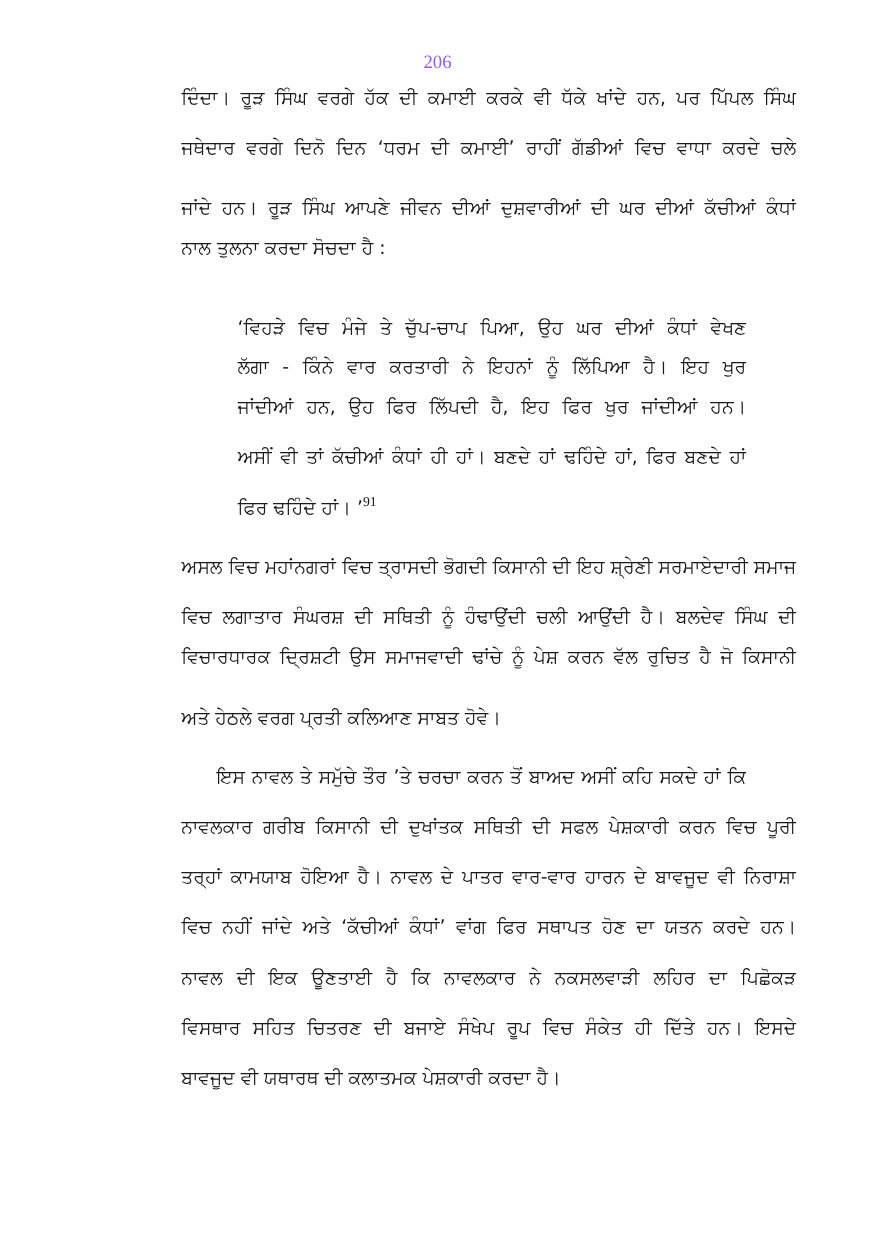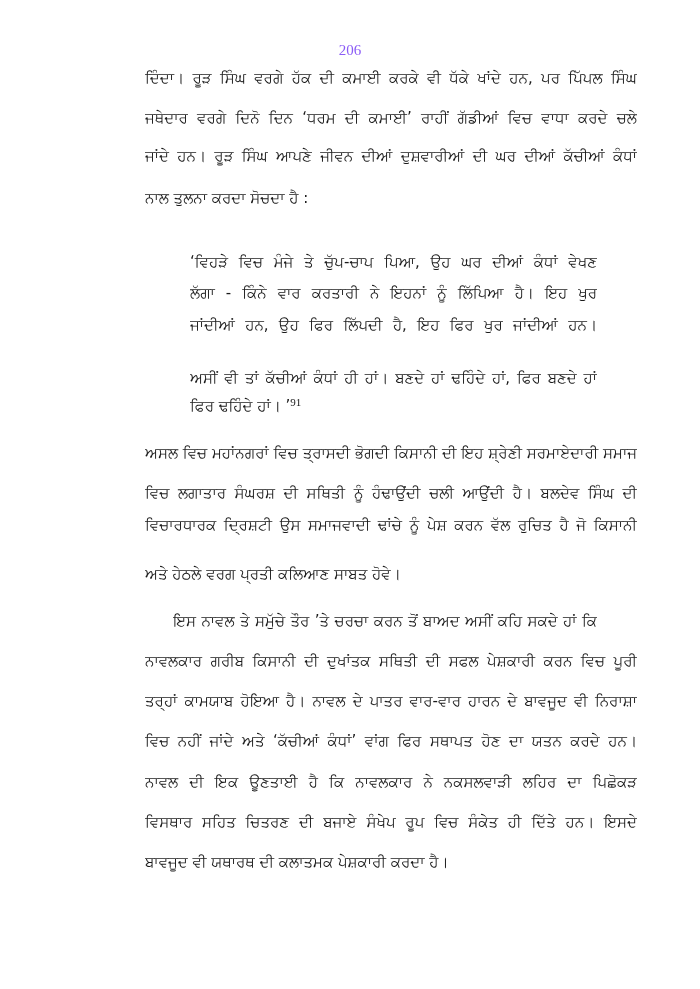--- a/index.html
+++ b/index.html
@@ -17,29 +17,29 @@
 </style>
 </head>
 <body>
 
 <div>
   <div class="page-number">206</div>
 
   <div>
     <div class="line body-line" style="top:68px">ਦਿੰਦਾ। ਰੂੜ ਸਿੰਘ ਵਰਗੇ ਹੱਕ ਦੀ ਕਮਾਈ ਕਰਕੇ ਵੀ ਧੱਕੇ ਖਾਂਦੇ ਹਨ, ਪਰ ਪਿੱਪਲ ਸਿੰਘ</div>
     <div class="line body-line" style="top:108px">ਜਥੇਦਾਰ ਵਰਗੇ ਦਿਨੋ ਦਿਨ ‘ਧਰਮ ਦੀ ਕਮਾਈ’ ਰਾਹੀਂ ਗੱਡੀਆਂ ਵਿਚ ਵਾਧਾ ਕਰਦੇ ਚਲੇ</div>
-    <div class="line body-line" style="top:146px">ਜਾਂਦੇ ਹਨ। ਰੂੜ ਸਿੰਘ ਆਪਣੇ ਜੀਵਨ ਦੀਆਂ ਦੁਸ਼ਵਾਰੀਆਂ ਦੀ ਘਰ ਦੀਆਂ ਕੱਚੀਆਂ ਕੰਧਾਂ</div>
+    <div class="line body-line" style="top:156px">ਜਾਂਦੇ ਹਨ। ਰੂੜ ਸਿੰਘ ਆਪਣੇ ਜੀਵਨ ਦੀਆਂ ਦੁਸ਼ਵਾਰੀਆਂ ਦੀ ਘਰ ਦੀਆਂ ਕੱਚੀਆਂ ਕੰਧਾਂ</div>
     <div class="line body-line last" style="top:188px">ਨਾਲ ਤੁਲਨਾ ਕਰਦਾ ਸੋਚਦਾ ਹੈ :</div>
   </div>
 
   <div>
     <div class="line quote-line" style="top:252px">‘ਵਿਹੜੇ ਵਿਚ ਮੰਜੇ ਤੇ ਚੁੱਪ-ਚਾਪ ਪਿਆ, ਉਹ ਘਰ ਦੀਆਂ ਕੰਧਾਂ ਵੇਖਣ</div>
     <div class="line quote-line" style="top:283px">ਲੱਗਾ - ਕਿੰਨੇ ਵਾਰ ਕਰਤਾਰੀ ਨੇ ਇਹਨਾਂ ਨੂੰ ਲਿੱਪਿਆ ਹੈ। ਇਹ ਖੁਰ</div>
     <div class="line quote-line" style="top:315px">ਜਾਂਦੀਆਂ ਹਨ, ਉਹ ਫਿਰ ਲਿੱਪਦੀ ਹੈ, ਇਹ ਫਿਰ ਖੁਰ ਜਾਂਦੀਆਂ ਹਨ।</div>
-    <div class="line quote-line" style="top:368px">ਅਸੀਂ ਵੀ ਤਾਂ ਕੱਚੀਆਂ ਕੰਧਾਂ ਹੀ ਹਾਂ। ਬਣਦੇ ਹਾਂ ਢਹਿੰਦੇ ਹਾਂ, ਫਿਰ ਬਣਦੇ ਹਾਂ</div>
+    <div class="line quote-line" style="top:355px">ਅਸੀਂ ਵੀ ਤਾਂ ਕੱਚੀਆਂ ਕੰਧਾਂ ਹੀ ਹਾਂ। ਬਣਦੇ ਹਾਂ ਢਹਿੰਦੇ ਹਾਂ, ਫਿਰ ਬਣਦੇ ਹਾਂ</div>
     <div class="line quote-line last" style="top:396px"><span>ਫਿਰ ਢਹਿੰਦੇ ਹਾਂ। ’</span><sup>91</sup></div>
   </div>
 
   <div>
     <div class="line body-line" style="top:443px">ਅਸਲ ਵਿਚ ਮਹਾਂਨਗਰਾਂ ਵਿਚ ਤ੍ਰਾਸਦੀ ਭੋਗਦੀ ਕਿਸਾਨੀ ਦੀ ਇਹ ਸ਼੍ਰੇਣੀ ਸਰਮਾਏਦਾਰੀ ਸਮਾਜ</div>
     <div class="line body-line" style="top:483px">ਵਿਚ ਲਗਾਤਾਰ ਸੰਘਰਸ਼ ਦੀ ਸਥਿਤੀ ਨੂੰ ਹੰਢਾਉਂਦੀ ਚਲੀ ਆਉਂਦੀ ਹੈ। ਬਲਦੇਵ ਸਿੰਘ ਦੀ</div>
     <div class="line body-line" style="top:515px">ਵਿਚਾਰਧਾਰਕ ਦ੍ਰਿਸ਼ਟੀ ਉਸ ਸਮਾਜਵਾਦੀ ਢਾਂਚੇ ਨੂੰ ਪੇਸ਼ ਕਰਨ ਵੱਲ ਰੁਚਿਤ ਹੈ ਜੋ ਕਿਸਾਨੀ</div>
     <div class="line body-line last" style="top:564px">ਅਤੇ ਹੇਠਲੇ ਵਰਗ ਪ੍ਰਤੀ ਕਲਿਆਣ ਸਾਬਤ ਹੋਵੇ।</div>
   </div>
 

